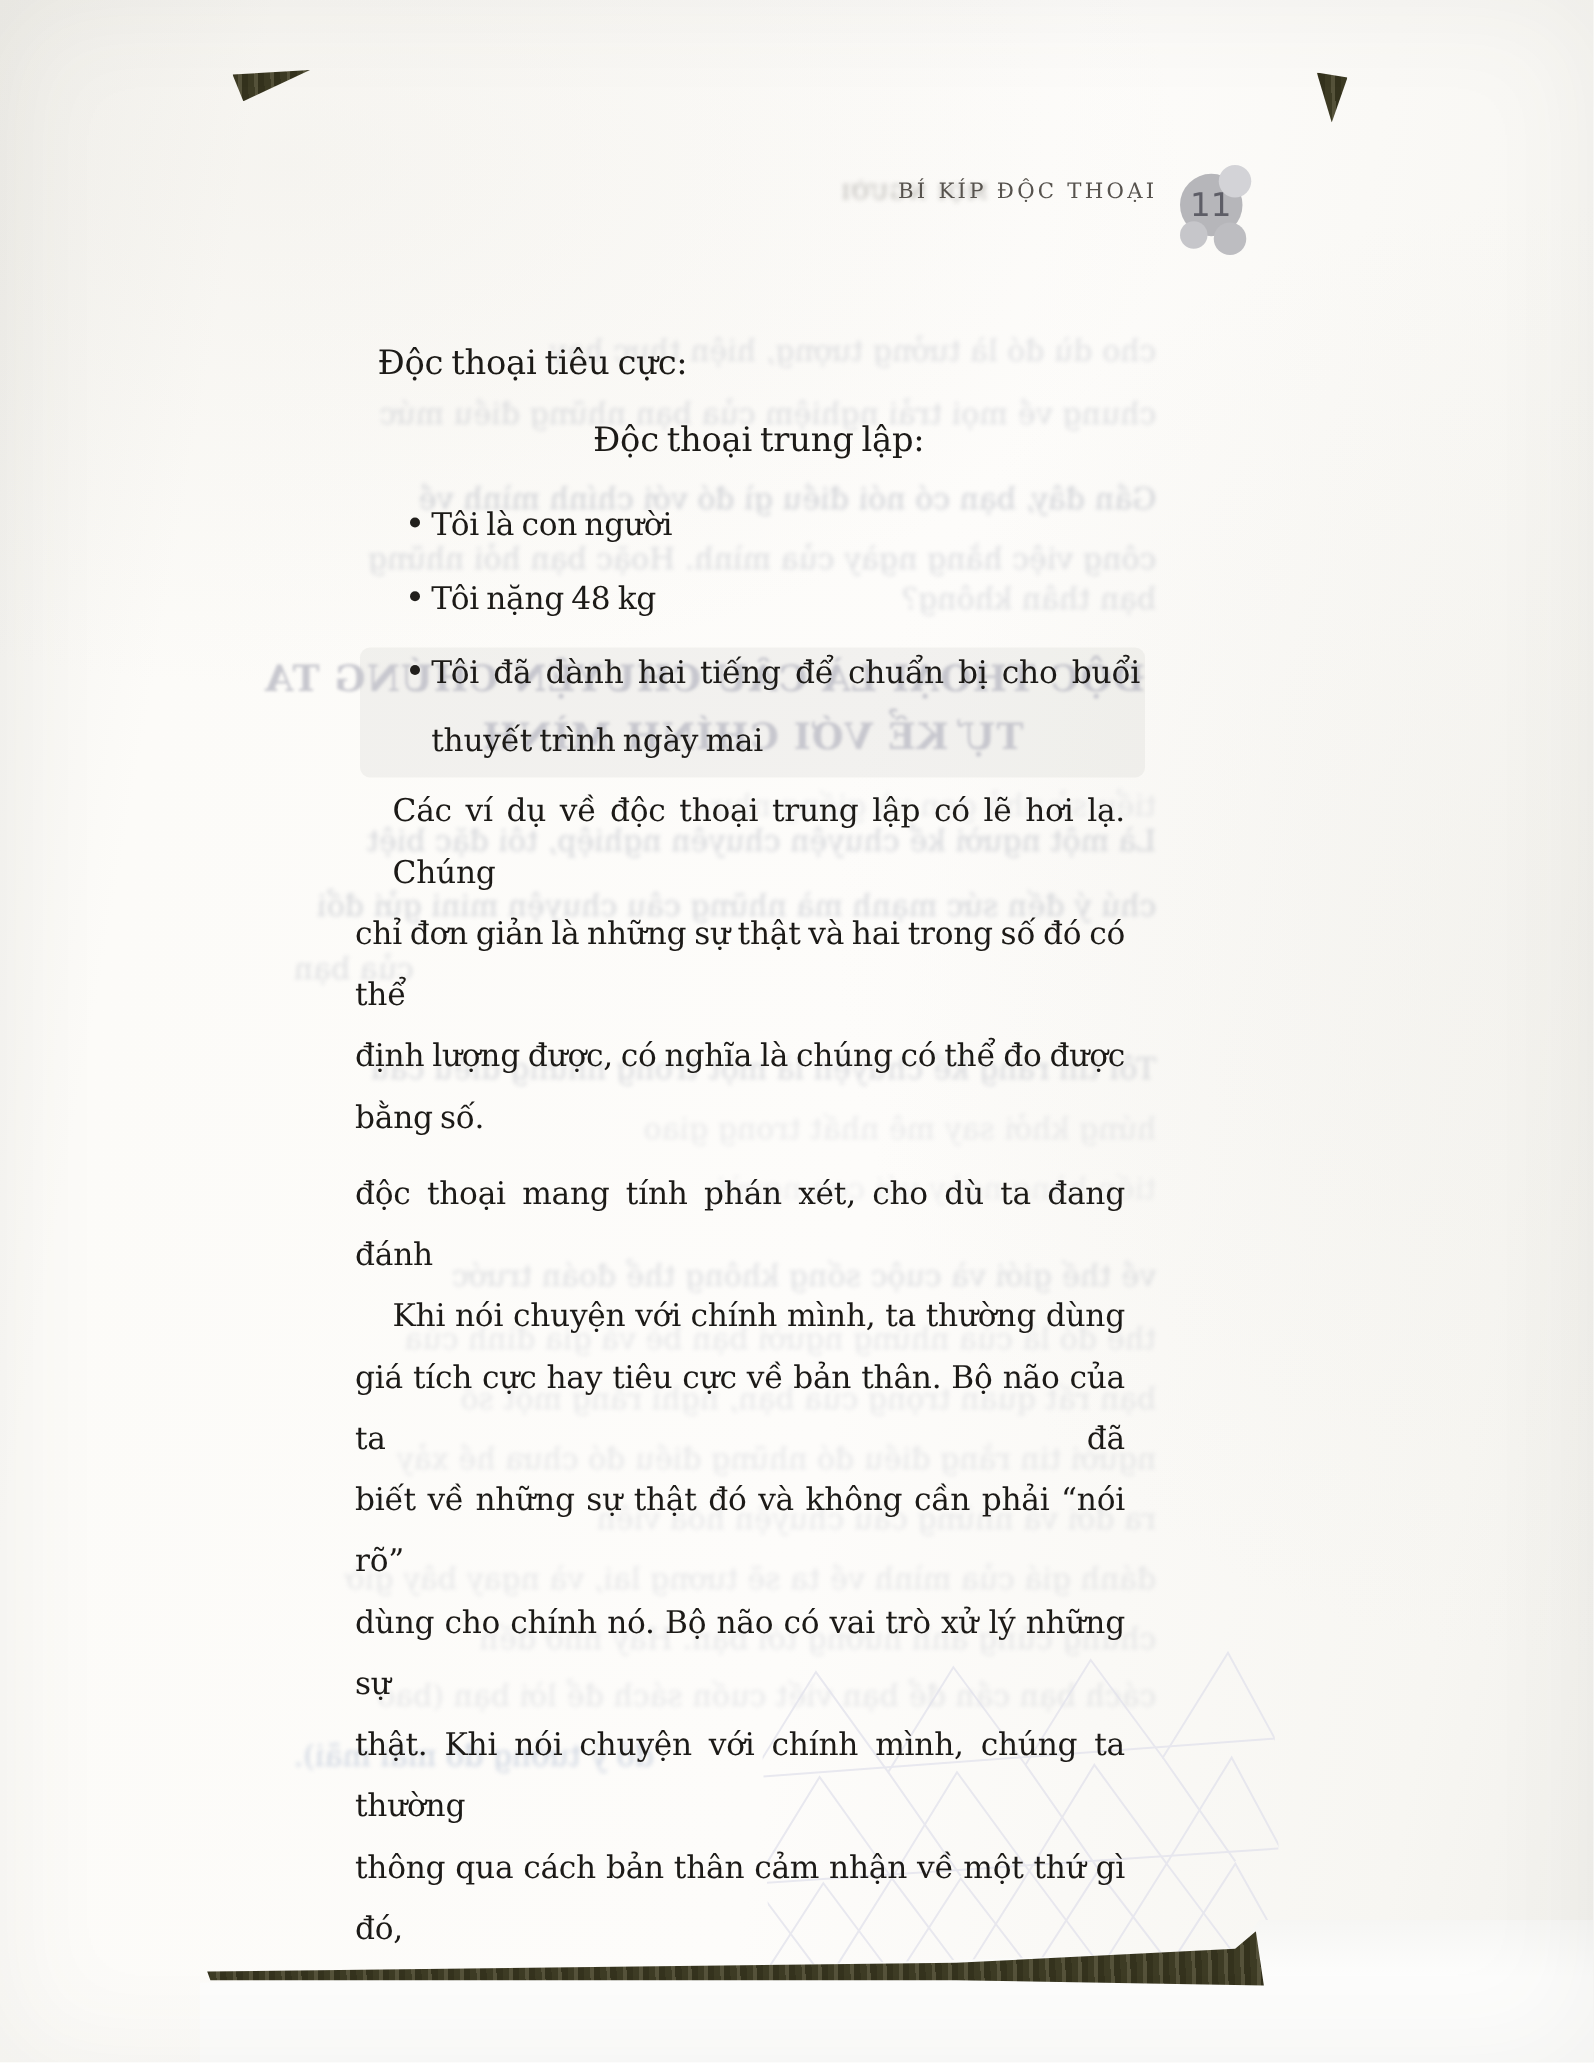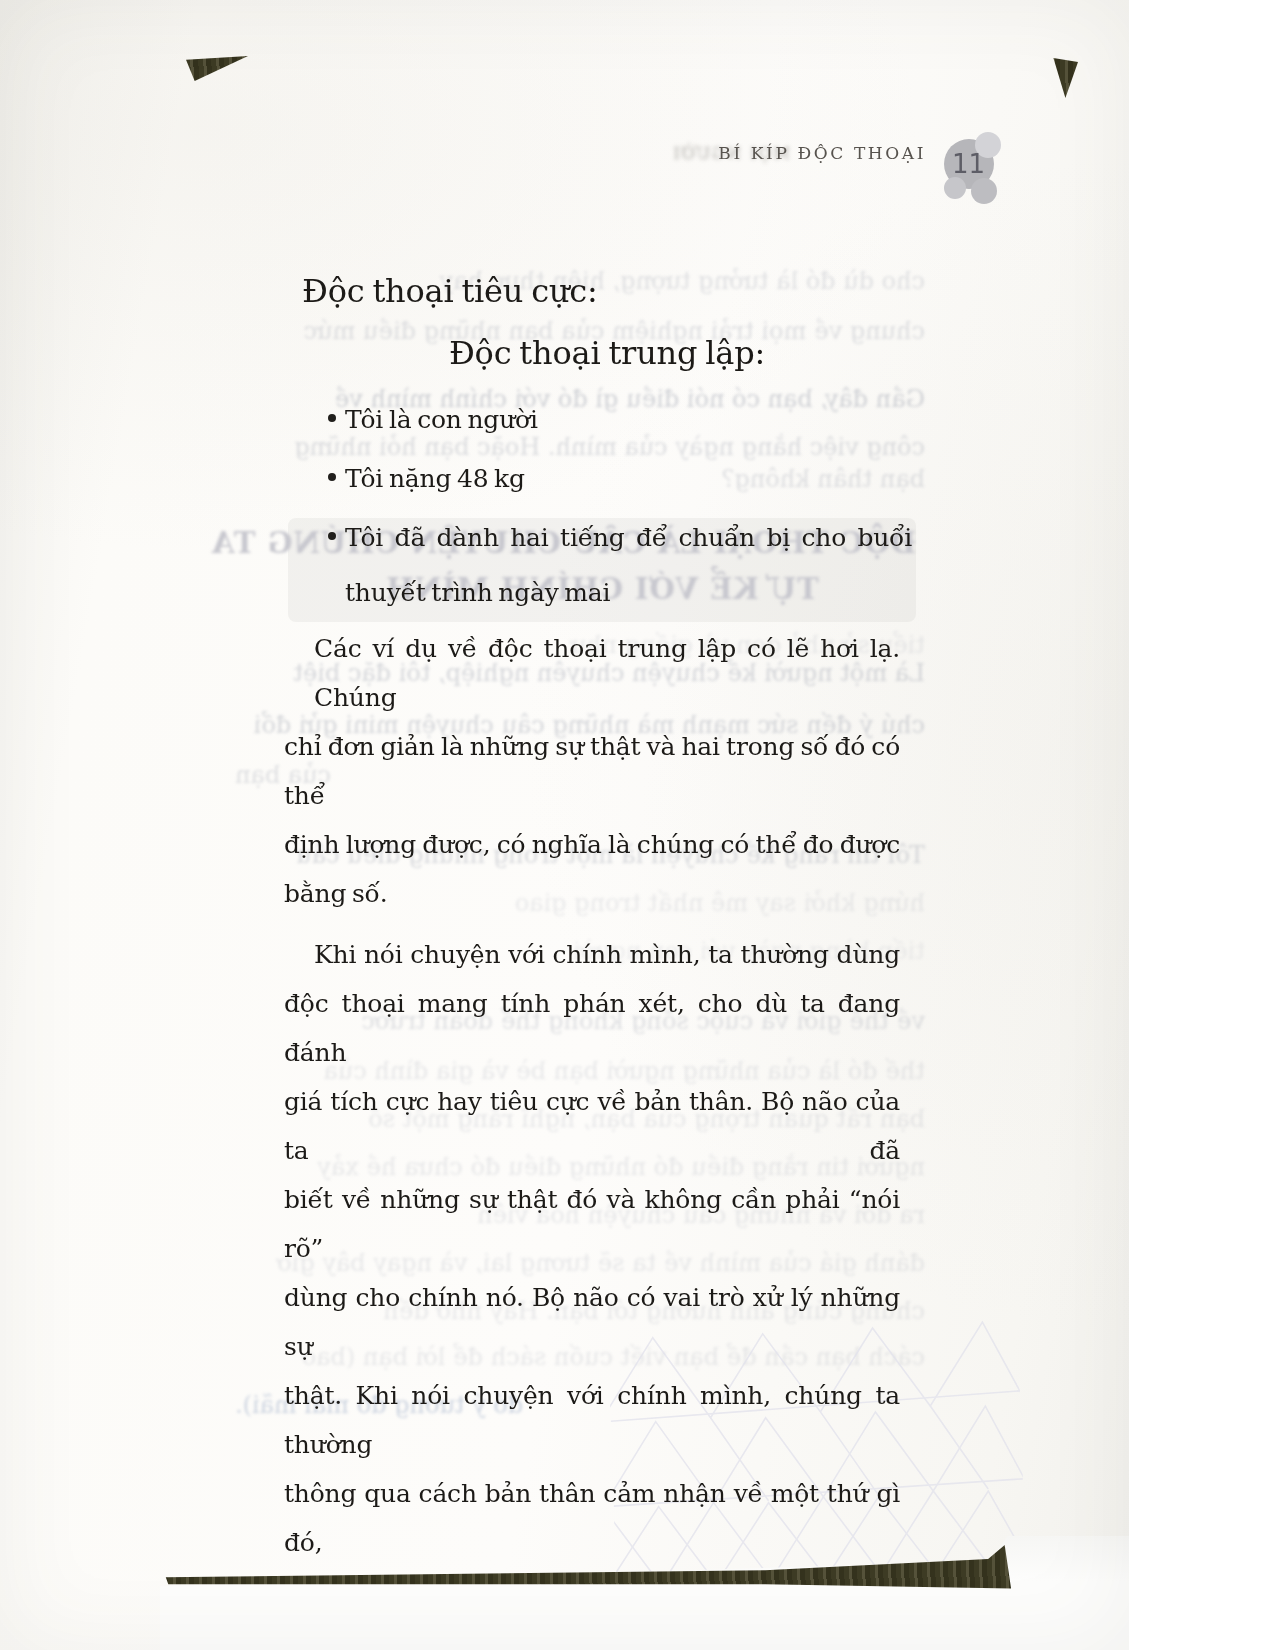--- a/index.html
+++ b/index.html
@@ -1,16 +1,16 @@
 <!DOCTYPE html>
 <html><head>
 <meta charset="utf-8">
 <style>
   html,body{margin:0;padding:0;background:#ffffff;}
-  .page{position:relative;width:1129px;height:1650px;overflow:hidden;
+  .page{position:relative;width:1275px;height:1650px;overflow:hidden;
     background:
       radial-gradient(1200px 700px at 18% 8%, rgba(216,212,202,.18), transparent 60%),
       radial-gradient(900px 900px at 98% 45%, rgba(228,226,220,.20), transparent 65%),
       linear-gradient(100deg, #f3f2ee 0%, #fcfbf8 14%, #fdfcfa 55%, #f7f6f2 88%, #f2f1ed 100%);
     font-family:"DejaVu Serif", serif; color:#1c1a17;}
   .vignette{position:absolute;inset:0;box-shadow:inset 0 0 90px rgba(90,85,70,.07);pointer-events:none;}
 
   
   .cover{position:absolute;background:
       repeating-linear-gradient(88deg,#3d3b24 0 5px,#55523a 5px 8px,#34321d 8px 13px);}
@@ -25,21 +25,21 @@
   .runhead{position:absolute;left:640px;top:143px;width:286px;text-align:right;
       font-size:17px;letter-spacing:2.6px;color:#57534e;font-weight:400;}
   .pagenum-cluster{position:absolute;left:905px;top:120px;width:110px;height:92px;}
 
   
   .watermark{position:absolute;left:612px;top:1326px;width:410px;height:262px;transform:rotate(-2deg);opacity:.75;}
 
   
   .column{position:absolute;left:272px;top:268px;width:640px;font-size:25px;line-height:49px;
       letter-spacing:-0.2px;word-spacing:-2px;}
-  .sec-heading{font-size:32px;line-height:46px;margin:0 0 16px 30px;}
+  .sec-heading{font-size:27px;line-height:46px;margin:0 0 16px 30px;}
   .sec-heading.second{margin-top:6px;text-align:center;}
   ul.bullets{list-style:none;margin:0;padding:0;}
   li.bullet-item{position:relative;padding-left:73px;line-height:55px;margin-bottom:4px;}
   .dot{position:absolute;left:56px;top:22px;width:8px;height:8px;border-radius:50%;background:#211f1c;}
   .jline{text-align:justify;text-align-last:justify;}
   .para{margin:12px;}
   .para .first{padding-left:30px;}
   .p1{margin-top:2px;}
   .p2{margin-top:12px;}
 
@@ -137,22 +137,22 @@
     </ul>
 
     <div class="para p1">
       <div class="jline first">Các ví dụ về độc thoại trung lập có lẽ hơi lạ. Chúng</div>
       <div class="jline">chỉ đơn giản là những sự thật và hai trong số đó có thể</div>
       <div class="jline">định lượng được, có nghĩa là chúng có thể đo được</div>
       <div>bằng số.</div>
     </div>
 
     <div class="para p2">
+      <div class="jline">độc thoại mang tính phán xét, cho dù ta đang đánh</div>
       <div class="jline first">Khi nói chuyện với chính mình, ta thường dùng</div>
-      <div class="jline">độc thoại mang tính phán xét, cho dù ta đang đánh</div>
       <div class="jline">giá tích cực hay tiêu cực về bản thân. Bộ não của ta đã</div>
       <div class="jline">biết về những sự thật đó và không cần phải “nói rõ”</div>
       <div class="jline">dùng cho chính nó. Bộ não có vai trò xử lý những sự</div>
       <div class="jline">thật. Khi nói chuyện với chính mình, chúng ta thường</div>
       <div class="jline">thông qua cách bản thân cảm nhận về một thứ gì đó,</div>
     </div>
 
   </div>
 
   <div class="cover tl"></div>

